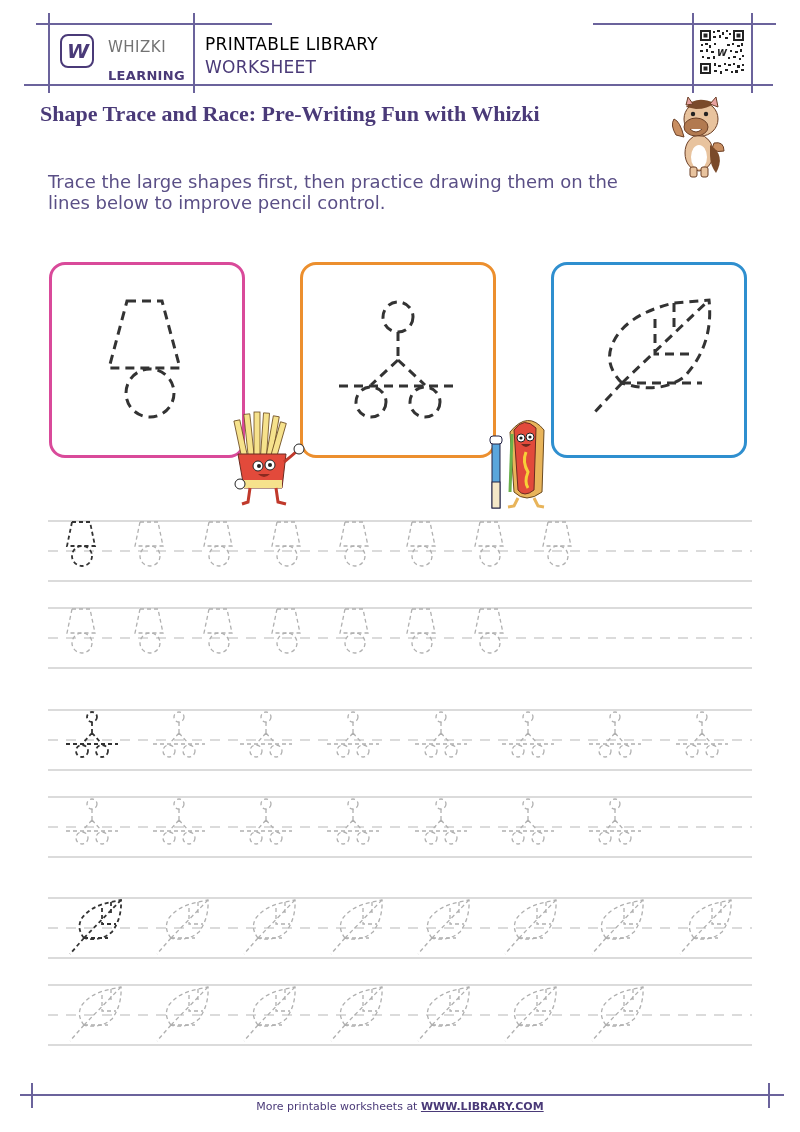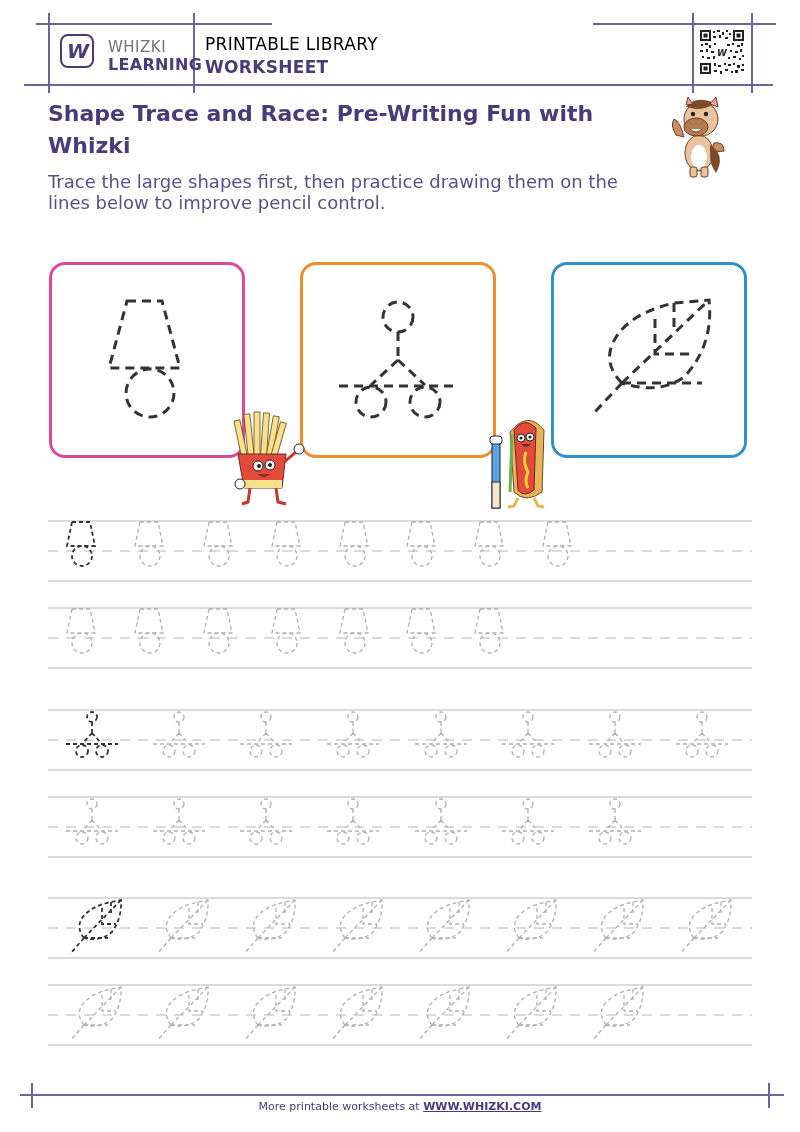--- a/index.html
+++ b/index.html
@@ -3,24 +3,24 @@
 <meta charset="utf-8">
 <style>
   html, body { margin:0; padding:0; background:#fff; }
   body { width:800px; height:1132px; position:relative; overflow:hidden; font-family:"DejaVu Sans", sans-serif; color:#4a3a78; }
   .abs { position:absolute; }
   .hline { position:absolute; height:1.5px; background:#6b639c; }
   .vline { position:absolute; width:1.5px; background:#6b639c; }
   .logo-box { left:60px; top:34px; width:34px; height:34px; border:2.5px solid #4a3a78; border-radius:8px; box-sizing:border-box; display:flex; align-items:center; justify-content:center; }
   .logo-w { font-weight:bold; font-style:italic; font-size:20px; color:#4a3a78; letter-spacing:-2px; }
   .brand1 { left:108px; top:38px; font-size:15px; color:#737373; letter-spacing:0.5px; }
-  .brand2 { left:108px; top:55px; font-size:16px; font-weight:bold; color:#4a3a78; letter-spacing:0.3px; }
+  .brand2 { left:108px; top:68px; font-size:13px; font-weight:bold; color:#4a3a78; letter-spacing:0.3px; }
   .hdr1 { left:205px; top:34px; font-size:17px; color:#000000; letter-spacing:0.3px; }
-  .hdr2 { left:205px; top:57px; font-size:17px; font-weight:bold; color:#4a3a78; letter-spacing:0.3px; }
-  .title { left:48px; top:98px; width:600px; font-size:22px; font-weight:bold; line-height:32px; color:#4a3a78; }
+  .hdr2 { left:205px; top:57px; font-size:17px; font-weight:normal; color:#4a3a78; letter-spacing:0.3px; }
+  .title { left:40px; top:98px; width:600px; font-size:22px; font-weight:bold; line-height:32px; color:#4a3a78;font-family:Liberation Serif, serif; }
   .subtitle { left:48px; top:171px; width:580px; font-size:18px; line-height:21px; color:#5a4f86; }
   .card { position:absolute; top:262px; width:196px; height:196px; border:3px solid; border-radius:16px; box-sizing:border-box; background:#fff; }
   .footer { left:0; width:800px; top:1100px; text-align:center; font-size:11px; color:#4a3a78; }
   .footer a { font-weight:bold; color:#4a3a78; text-decoration:underline; }
   .qr { left:699px; top:29px; width:46px; height:46px; }
   svg text { font-family:"DejaVu Sans", sans-serif; }
 </style>
 </head>
 <body>
 
@@ -298,14 +298,14 @@
     <use href="#leaf" x="444" y="995"></use>
     <use href="#leaf" x="531" y="995"></use>
     <use href="#leaf" x="618" y="995"></use>
   </g>
 </svg>
 
 <div class="hline" style="left:20px; top:1094px; width:764px;"></div>
 <div class="vline" style="left:31px; top:1083px; height:25px;"></div>
 <div class="vline" style="left:768px; top:1083px; height:25px;"></div>
 <div class="abs footer">
-  <span>More printable worksheets at </span><a>WWW.WHIZKI.COM</a>
+  <span>More printable worksheets at </span><a>WWW.LIBRARY.COM</a>
 </div>
 
 </body></html>

